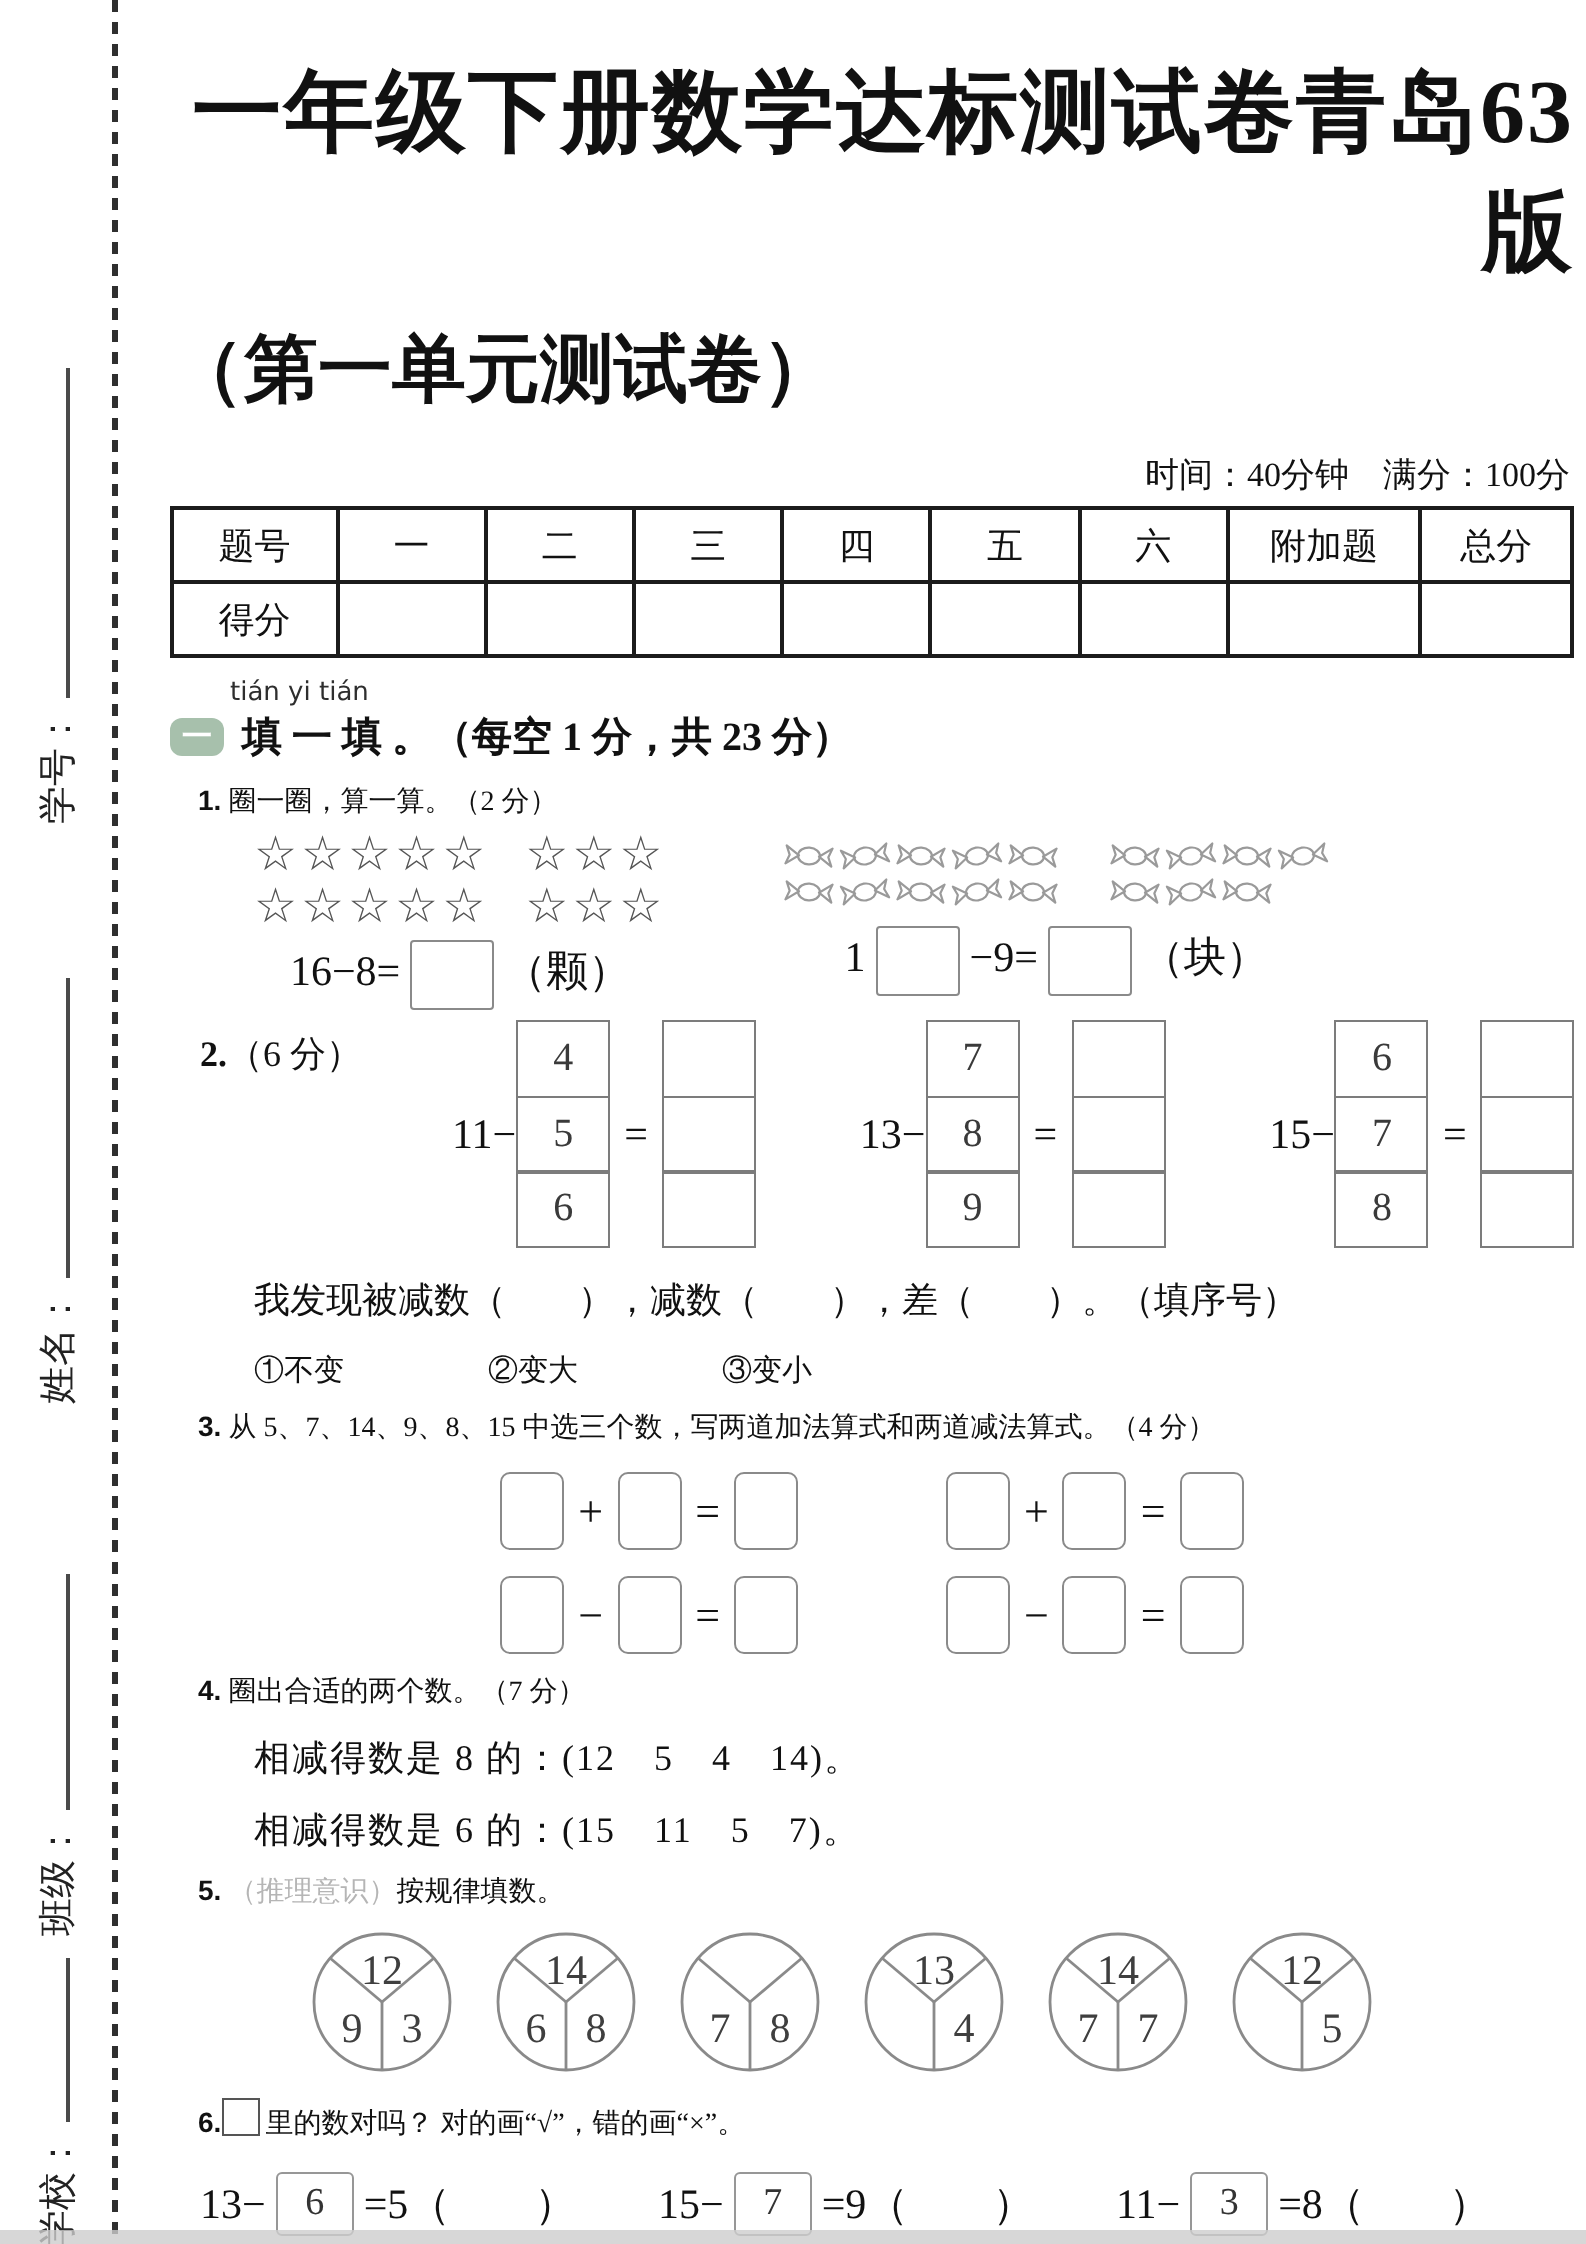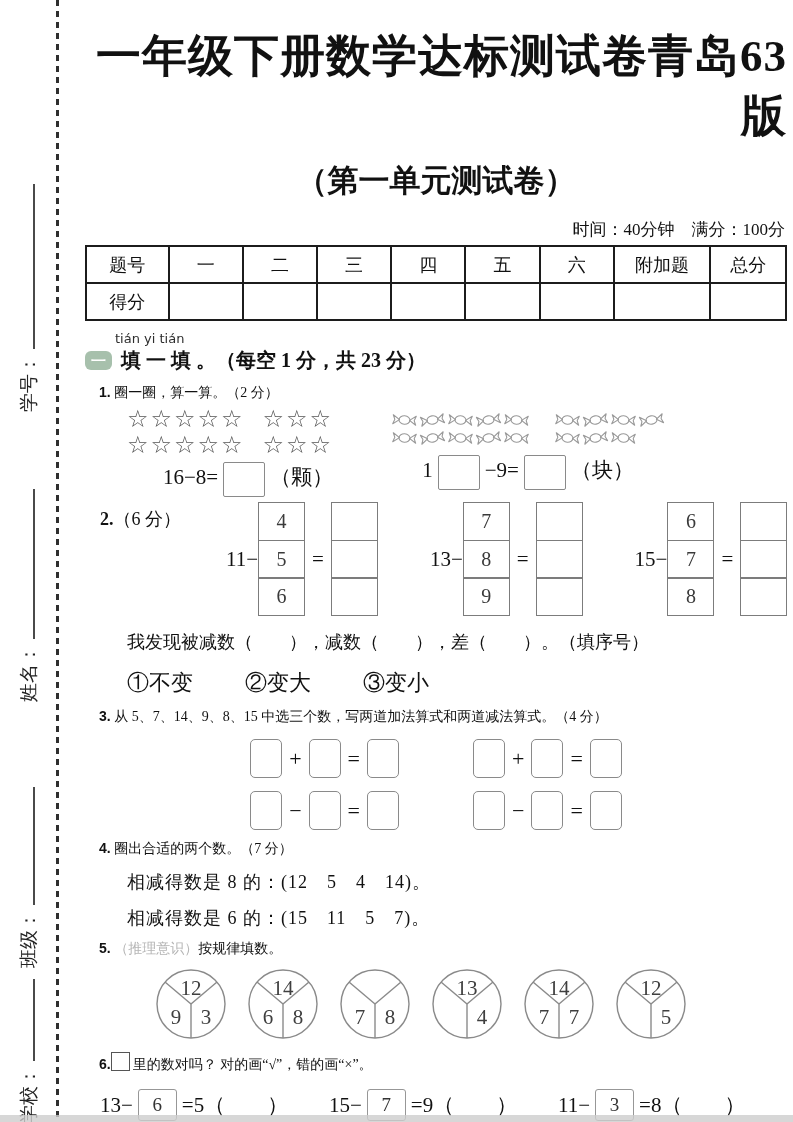--- a/index.html
+++ b/index.html
@@ -14,21 +14,21 @@
 
   
   .side-label{position:absolute;left:16px;white-space:nowrap;
     transform:rotate(-90deg);transform-origin:0 0;
     font-size:19px;color:#222;display:flex;align-items:baseline;}
   .sl-line{display:inline-block;height:14px;border-bottom:2px solid #4a4a4a;margin-left:6px;}
 
   .content{position:absolute;left:85px;top:0;width:702px;}
 
   .title{font-size:45px;font-weight:700;text-align:right;margin:26px 0 0;letter-spacing:1px;}
-  .subtitle{font-size:31px;font-weight:700;text-align:center;margin:14px 0 0;}
+  .subtitle{font-size:37px;font-weight:700;text-align:left;margin:14px 0 0;}
   .meta{text-align:right;font-size:17px;margin:16px 2px 4px 0;}
 
   table.score{width:100%;border-collapse:collapse;font-size:18px;table-layout:fixed;}
   table.score td{border:2px solid #1c1c1c;height:35px;text-align:center;padding:0;}
   td.c-label{width:11.5%;} td.c-num{width:10.3%;} td.c-extra{width:13.5%;} td.c-total{width:10.5%;}
 
   .sec{margin-top:10px;}
   .pinyin{font-family:"DejaVu Sans",sans-serif;font-size:13px;color:#2e2e2e;margin-left:30px;}
   .sec-title{display:flex;align-items:center;font-weight:700;font-size:20px;margin-top:1px;}
   .badge{width:27px;height:19px;border-radius:6px;background:var(--badge-green,#a7c0ac);
@@ -36,41 +36,41 @@
     font-family:"Liberation Sans",sans-serif;}
 
   .q-head{font-size:14px;margin:10px 0 4px 14px;}
   .q-head b{font-family:"Liberation Sans",sans-serif;}
   .tag-gray{color:var(--tag-gray,#b5b5b5);}
 
   
   .q1-row{display:flex;margin-left:42px;gap:58px;margin-top:2px;}
   .star-row{display:flex;gap:18px;}
   .star{font-family:"DejaVu Sans",sans-serif;font-size:24px;color:#555;line-height:26px;letter-spacing:2px;}
-  .q1-eq{font-size:21px;margin-top:4px;text-align:right;}
+  .q1-eq{font-size:21px;margin-top:4px;text-align:center;}
   .ansbox{display:inline-block;width:40px;height:33px;border:1.3px solid #8a8a8a;border-radius:2px;
     vertical-align:middle;margin:0 5px;}
   .candy-col{margin-top:5px;}
   .candy-row{display:flex;gap:24px;align-items:center;height:18px;}
   .candy-group{display:flex;gap:1px;}
   .candy-group svg:nth-child(even){transform:rotate(-9deg);}
   .candy-group svg:nth-child(odd){transform:rotate(4deg);}
   .candy-eq{font-size:21px;margin-top:8px;text-align:center;}
 
   
   .q2-row{display:flex;margin:6px 0 0 15px;}
   .q2-label{font-size:18px;flex:0 0 96px;padding-top:4px;}
   .q2-groups{display:flex;gap:52px;margin-left:30px;}
   .g2{display:flex;align-items:center;font-size:21px;}
   .boxcol{display:flex;flex-direction:column;}
   .b2{width:45px;height:37px;border:1.2px solid #7c7c7c;margin-top:-1.2px;
     display:flex;align-items:center;justify-content:center;font-size:20px;color:#3a3a3a;}
   .g2 .eqs{margin:0 7px;}
   .finding{margin:14px 0 0 42px;font-size:18px;}
-  .options{display:flex;gap:52px;margin:14px 0 0 42px;font-size:22px;}
+  .options{display:flex;gap:72px;margin:14px 0 0 42px;font-size:15px;}
 
   
   .q3-row{display:flex;gap:74px;justify-content:center;margin-top:13px;font-size:22px;}
   .eq3{display:flex;align-items:center;gap:7px;}
   .b3{width:30px;height:37px;border:1.2px solid #8a8a8a;border-radius:5px;}
 
   
   .q4-line{margin:12px 0 0 42px;font-size:18px;letter-spacing:1px;}
 
   

